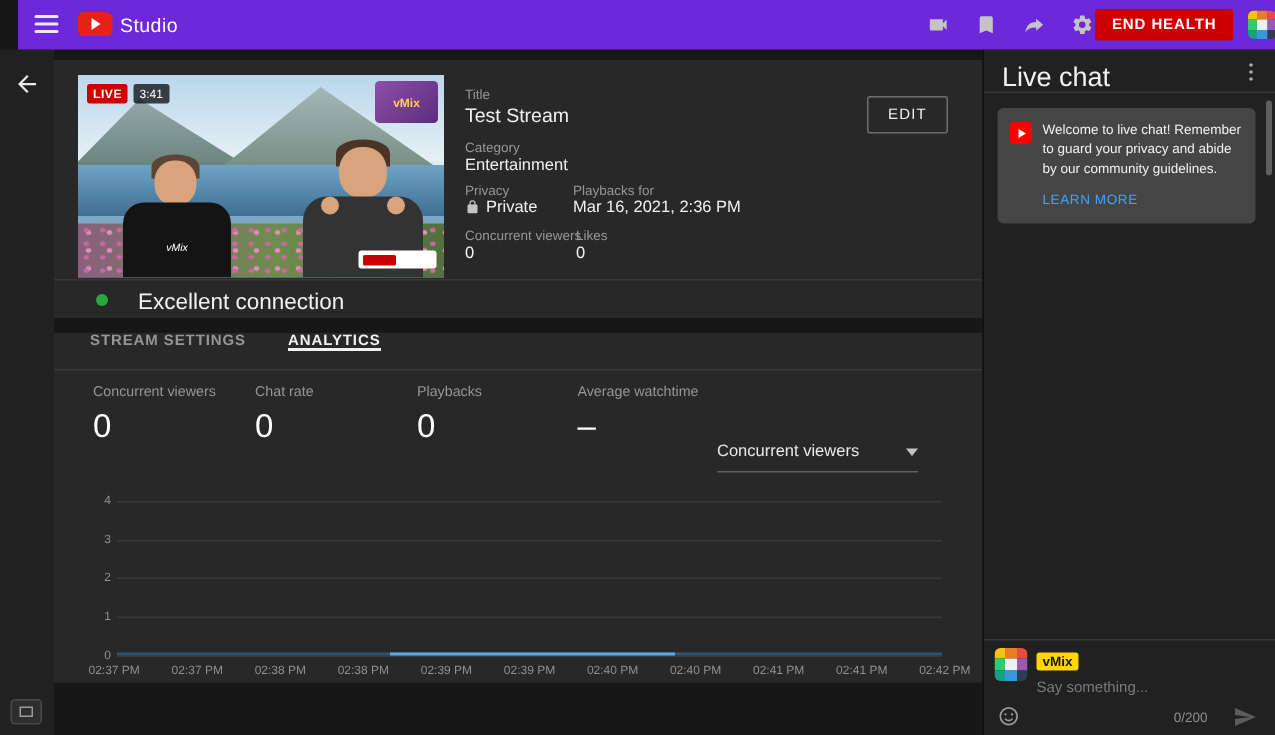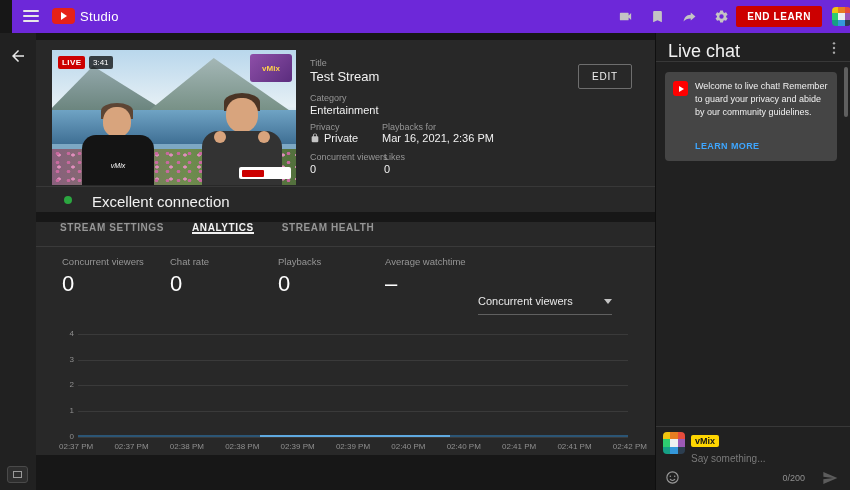--- a/index.html
+++ b/index.html
@@ -96,21 +96,21 @@
   .chat{position:absolute;left:655px;top:33px;width:195px;height:457px;background:#212121;border-left:1px solid #0f0f0f}
   .chat-header{position:absolute;left:0;top:0;width:100%;height:29px;border-bottom:1px solid #383838}
   .chat-title{position:absolute;left:12px;top:8px;font-size:18px;color:#f1f1f1}
   .kebab{position:absolute;right:8px;top:7px;width:16px;height:16px;cursor:pointer}
   .kebab svg{width:16px;height:16px;fill:#aaa}
   .chat-scrollbar{position:absolute;right:2px;top:34px;width:4px;height:50px;background:#5f5f5f;border-radius:2px;cursor:pointer}
   .welcome{position:absolute;left:9px;top:39px;width:172px;background:#454545;border-radius:4px;padding:8px;display:flex;gap:7px}
   .yt-mini{flex:0 0 15px;width:15px;height:15px;background:#f00;border-radius:3px;position:relative;margin-top:1px}
   .yt-mini::after{content:"";position:absolute;left:6px;top:4.5px;border-left:5px solid #fff;border-top:3px solid transparent;border-bottom:3px solid transparent}
   .welcome-text{font-size:9px;line-height:1.45;color:#f1f1f1}
-  .learn-more{display:inline-block;margin-top:22px;font-size:9px;font-weight:bold;letter-spacing:.4px;color:#3ea6ff;cursor:pointer}
+  .learn-more{display:inline-block;margin-top:9px;font-size:9px;font-weight:normal;letter-spacing:.4px;color:#3ea6ff;cursor:pointer}
   .chat-input-divider{position:absolute;left:0;top:393px;width:100%;height:1px;background:#383838}
   .chat-avatar{position:absolute;left:7px;top:399px;width:22px;height:22px}
   .owner-badge{position:absolute;left:35px;top:402px;background:#ffd600;color:#141414;font-size:9px;font-weight:bold;padding:1px 4px;border-radius:2px}
   .chat-input{position:absolute;left:35px;top:420px;width:140px;background:transparent;border:none;outline:none;color:#e8e8e8;font-size:10px;font-family:Liberation Sans, sans-serif}
   .chat-input::placeholder{color:#7a7a7a}
   .emoji-btn{position:absolute;left:9px;top:437px;width:15px;height:15px;cursor:pointer}
   .emoji-btn svg{width:15px;height:15px;stroke:#9a9a9a;fill:none;stroke-width:1.8}
   .emoji-btn circle.dot{fill:#9a9a9a;stroke:none}
   .char-counter{position:absolute;right:45px;top:440px;font-size:9px;color:#8f8f8f}
   .send-btn{position:absolute;right:12px;top:437px;width:16px;height:16px;cursor:pointer}
@@ -146,21 +146,21 @@
         <svg viewBox="0 0 24 24">
             <path d="M14 9V5.5L21.5 12 14 18.5V15c-5.5 0-9 1.5-11.5 5 1-6 4-11 11.5-11z"></path>
           </svg>
       </span>
       <span class="tb-icon">
         <svg viewBox="0 0 24 24">
             <path d="M19.4 13c.04-.32.06-.66.06-1s-.02-.68-.07-1l2.03-1.58a.5.5 0 0 0 .12-.64l-1.92-3.32a.5.5 0 0 0-.61-.22l-2.39.96a7.3 7.3 0 0 0-1.73-1l-.36-2.54a.5.5 0 0 0-.5-.42h-3.84a.5.5 0 0 0-.5.42l-.36 2.54c-.63.26-1.21.6-1.73 1l-2.39-.96a.5.5 0 0 0-.61.22L2.68 8.78a.5.5 0 0 0 .12.64L4.83 11c-.05.32-.08.66-.08 1s.03.68.08 1l-2.03 1.58a.5.5 0 0 0-.12.64l1.92 3.32c.14.24.42.34.61.22l2.39-.96c.52.4 1.1.74 1.73 1l.36 2.54c.04.24.25.42.5.42h3.84c.25 0 .46-.18.5-.42l.36-2.54a7.3 7.3 0 0 0 1.73-1l2.39.96c.23.09.47 0 .61-.22l1.92-3.32a.5.5 0 0 0-.12-.64L19.4 13zM12 15.5A3.5 3.5 0 1 1 12 8.5a3.5 3.5 0 0 1 0 7z"></path>
           </svg>
       </span>
     </div>
-    <button class="end-stream">END LEARN</button>
+    <button class="end-stream">END HEALTH</button>
     <div class="topbar-avatar">
       <div class="mosaic">
           <i></i>
           <i></i>
           <i></i>
           <i></i>
           <i></i>
           <i></i>
           <i></i>
           <i></i>
@@ -228,21 +228,20 @@
 
     <div class="conn-divider"></div>
     <span class="conn-dot"></span>
     <span class="conn-text">Excellent connection</span>
   </section>
 
   <section class="card2">
     <div class="tabs">
       <div class="tab">STREAM SETTINGS</div>
       <div class="tab active">ANALYTICS</div>
-      <div class="tab">STREAM HEALTH</div>
     </div>
 
     <div class="metric m0">
       <div class="m-lbl">Concurrent viewers</div>
       <div class="m-val">0</div>
     </div>
     <div class="metric m1">
       <div class="m-lbl">Chat rate</div>
       <div class="m-val">0</div>
     </div>

